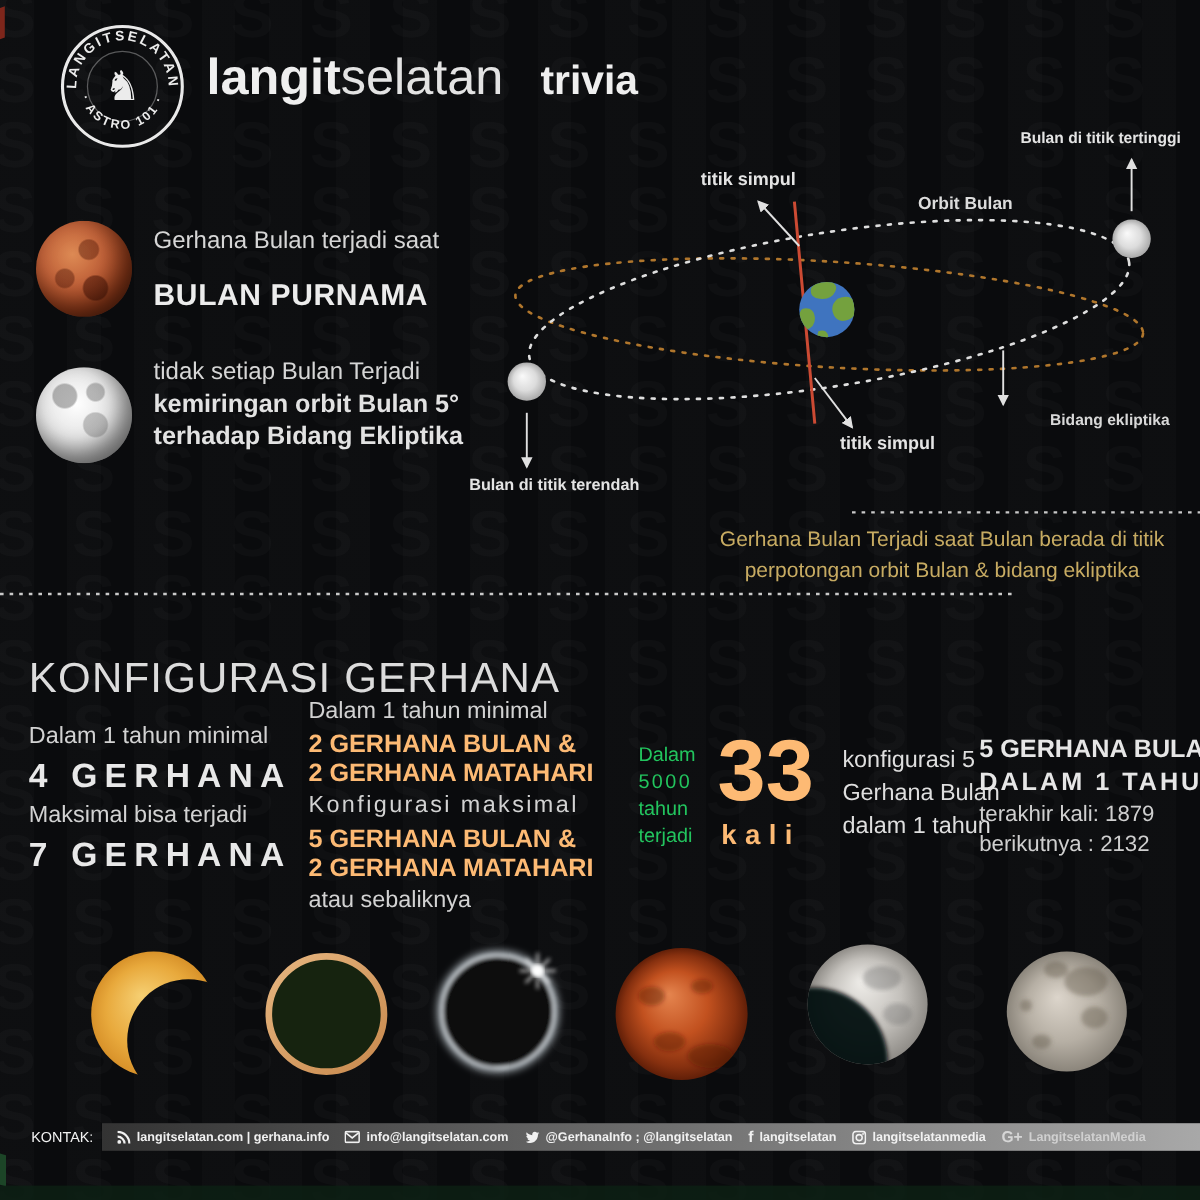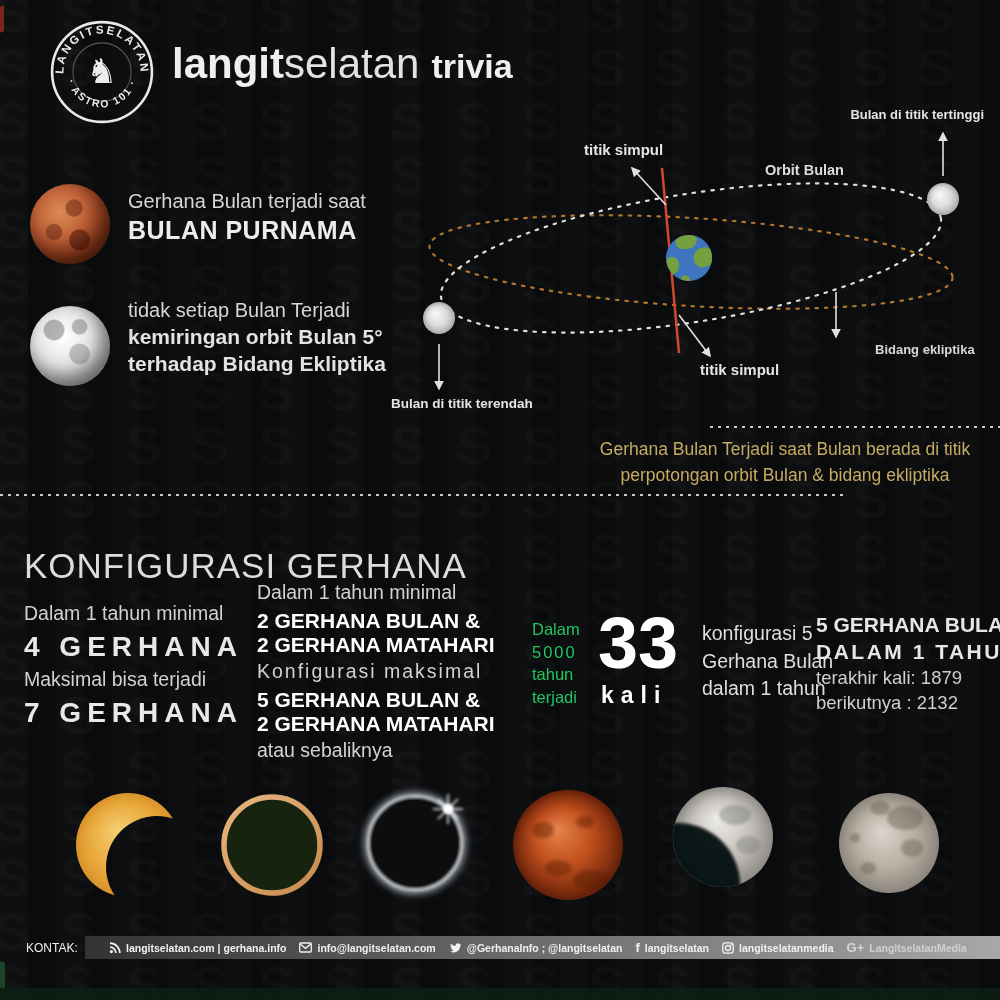--- a/index.html
+++ b/index.html
@@ -18,62 +18,62 @@
     letter-spacing:30px;word-break:break-all;overflow:hidden}
   .corner-red{left:0;top:6px;width:4px;height:26px;background:#7e261b;transform:skewY(-20deg)}
   .corner-green{left:0;bottom:12px;width:5px;height:26px;background:#1c4527;transform:skewY(15deg)}
   .bottom-strip{left:0;right:0;bottom:0;height:12px;background:#0d2014;opacity:.8}
 
   
   .logo{left:50px;top:20px;width:104px;height:104px}
   .title{left:172px;top:40px;display:flex;align-items:baseline;color:#efefef;white-space:nowrap}
   .title .t-bold{font-weight:bold;font-size:42px}
   .title .t-light{font-weight:normal;font-size:42px;color:#e3e3e3}
-  .title .t-suffix{font-weight:bold;font-size:34px;margin-left:12px}
+  .title .t-suffix{font-weight:bold;font-size:34px;margin-left:31px}
 
   
   .moon{border-radius:50%;width:80px;height:80px}
   .moon-red{left:30px;top:184px;
     background:
       radial-gradient(circle at 62% 70%, rgba(70,18,5,.55) 0 13%, rgba(0,0,0,0) 15%),
       radial-gradient(circle at 30% 60%, rgba(70,18,5,.4) 0 10%, rgba(0,0,0,0) 12%),
       radial-gradient(circle at 55% 30%, rgba(85,25,8,.45) 0 11%, rgba(0,0,0,0) 13%),
       radial-gradient(circle at 38% 35%, #dd8a54 0%, #c2633a 35%, #9c3f1c 65%, #6e2810 88%, #542009 100%);
     box-shadow:inset -8px -10px 20px rgba(0,0,0,.5)}
   .moon-gray{left:30px;top:306px;
     background:
       radial-gradient(circle at 30% 30%, rgba(120,120,120,.55) 0 12%, rgba(0,0,0,0) 14%),
       radial-gradient(circle at 62% 26%, rgba(120,120,120,.5) 0 9%, rgba(0,0,0,0) 11%),
       radial-gradient(circle at 62% 60%, rgba(125,125,125,.45) 0 14%, rgba(0,0,0,0) 16%),
       radial-gradient(circle at 42% 38%, #ffffff 0%, #e6e6e6 40%, #c0c0c0 70%, #979797 100%);
     box-shadow:inset -7px -9px 18px rgba(0,0,0,.45)}
 
   .fact{color:#d6d6d6}
   .fact-1{left:128px;top:190px}
-  .fact-1 .f-line1{font-size:20px;margin-bottom:3px}
+  .fact-1 .f-line1{font-size:20px;margin-bottom:19px}
   .fact-1 .f-line2{font-size:25px;font-weight:bold;color:#ececec;letter-spacing:.5px}
   .fact-2{left:128px;top:297px}
   .fact-2 .f-line{font-size:20px;line-height:26px}
   .fact-2 .f-bold{font-size:21px;line-height:27px;font-weight:bold;color:#e2e2e2}
 
   
   .lbl{position:absolute;font-weight:bold;color:#e4e4e4;white-space:nowrap}
   .lbl-node-top{left:584px;top:141px;font-size:15px}
   .lbl-orbit{left:765px;top:162px;font-size:14.5px;color:#dcdcdc}
   .lbl-moon-high{right:16px;top:107px;font-size:13px}
   .lbl-ecliptic{left:875px;top:342px;font-size:13px;color:#d8d8d8}
   .lbl-node-bottom{left:700px;top:361px;font-size:15px}
   .lbl-moon-low{left:391px;top:396px;font-size:13.5px}
 
   .note{left:552px;top:436px;width:466px;text-align:center;color:#c7ab62;font-size:17.5px;line-height:26px}
 
   
   .heading{left:24px;top:546px;font-size:35px;letter-spacing:1px;color:#dcdcdc;font-weight:normal}
   .col{position:absolute;color:#d2d2d2}
-  .gold{color:#ffffff}
+  .gold{color:#fdba74}
   .col1{left:24px;top:602px}
   .col1 .small{font-size:19.5px;margin-bottom:6px}
   .col1 .big{font-size:28px;font-weight:bold;letter-spacing:6px;color:#e8e8e8;margin-bottom:5px;white-space:nowrap}
   .col2{left:257px;top:578px}
   .col2 .small{font-size:19.5px;margin:3px 0 5px}
   .col2 .small.sp{letter-spacing:2px}
   .col2 .g{font-size:21px;font-weight:bold;line-height:24px;white-space:nowrap}
   .col3{left:532px;top:612px;width:260px;height:110px}
   .col3 .subleft{position:absolute;left:0;top:6px;font-size:16.5px;line-height:22.5px;color:#22c55e}
   .col3 .subleft .sp{letter-spacing:2px}
@@ -83,21 +83,21 @@
   .col4{left:816px;top:612px}
   .col4 .b{font-size:21px;font-weight:bold;line-height:26.5px;color:#e6e6e6;white-space:nowrap}
   .col4 .b.sp{letter-spacing:2.5px}
   .col4 .r{font-size:18.5px;line-height:25px;color:#cfcfcf;white-space:nowrap}
   .col4 .r:first-of-type{margin-top:4px}
 
   
   .kontak{left:26px;top:941px;font-size:12px;font-weight:normal;color:#f2f2f2}
   .footer-bar{left:85px;top:936px;width:915px;height:23px;
     background:linear-gradient(90deg,#333333,#a8a8a8);
-    display:flex;align-items:center;gap:13px;padding-left:24px;box-sizing:border-box}
+    display:flex;align-items:center;gap:13px;padding-left:12px;box-sizing:border-box}
   .f-item{display:flex;align-items:center;gap:5px;font-size:10.5px;font-weight:bold;color:#f1f1f1;white-space:nowrap;text-decoration:none}
   .f-item svg{display:block}
   .f-item .g-plus{font-size:13px;color:#d6d6d6}
   .f-item.muted{color:#d0d0d0}
 
   svg.layer{position:absolute;left:0;top:0;pointer-events:none}
 </style>
 </head>
 <body>
 

